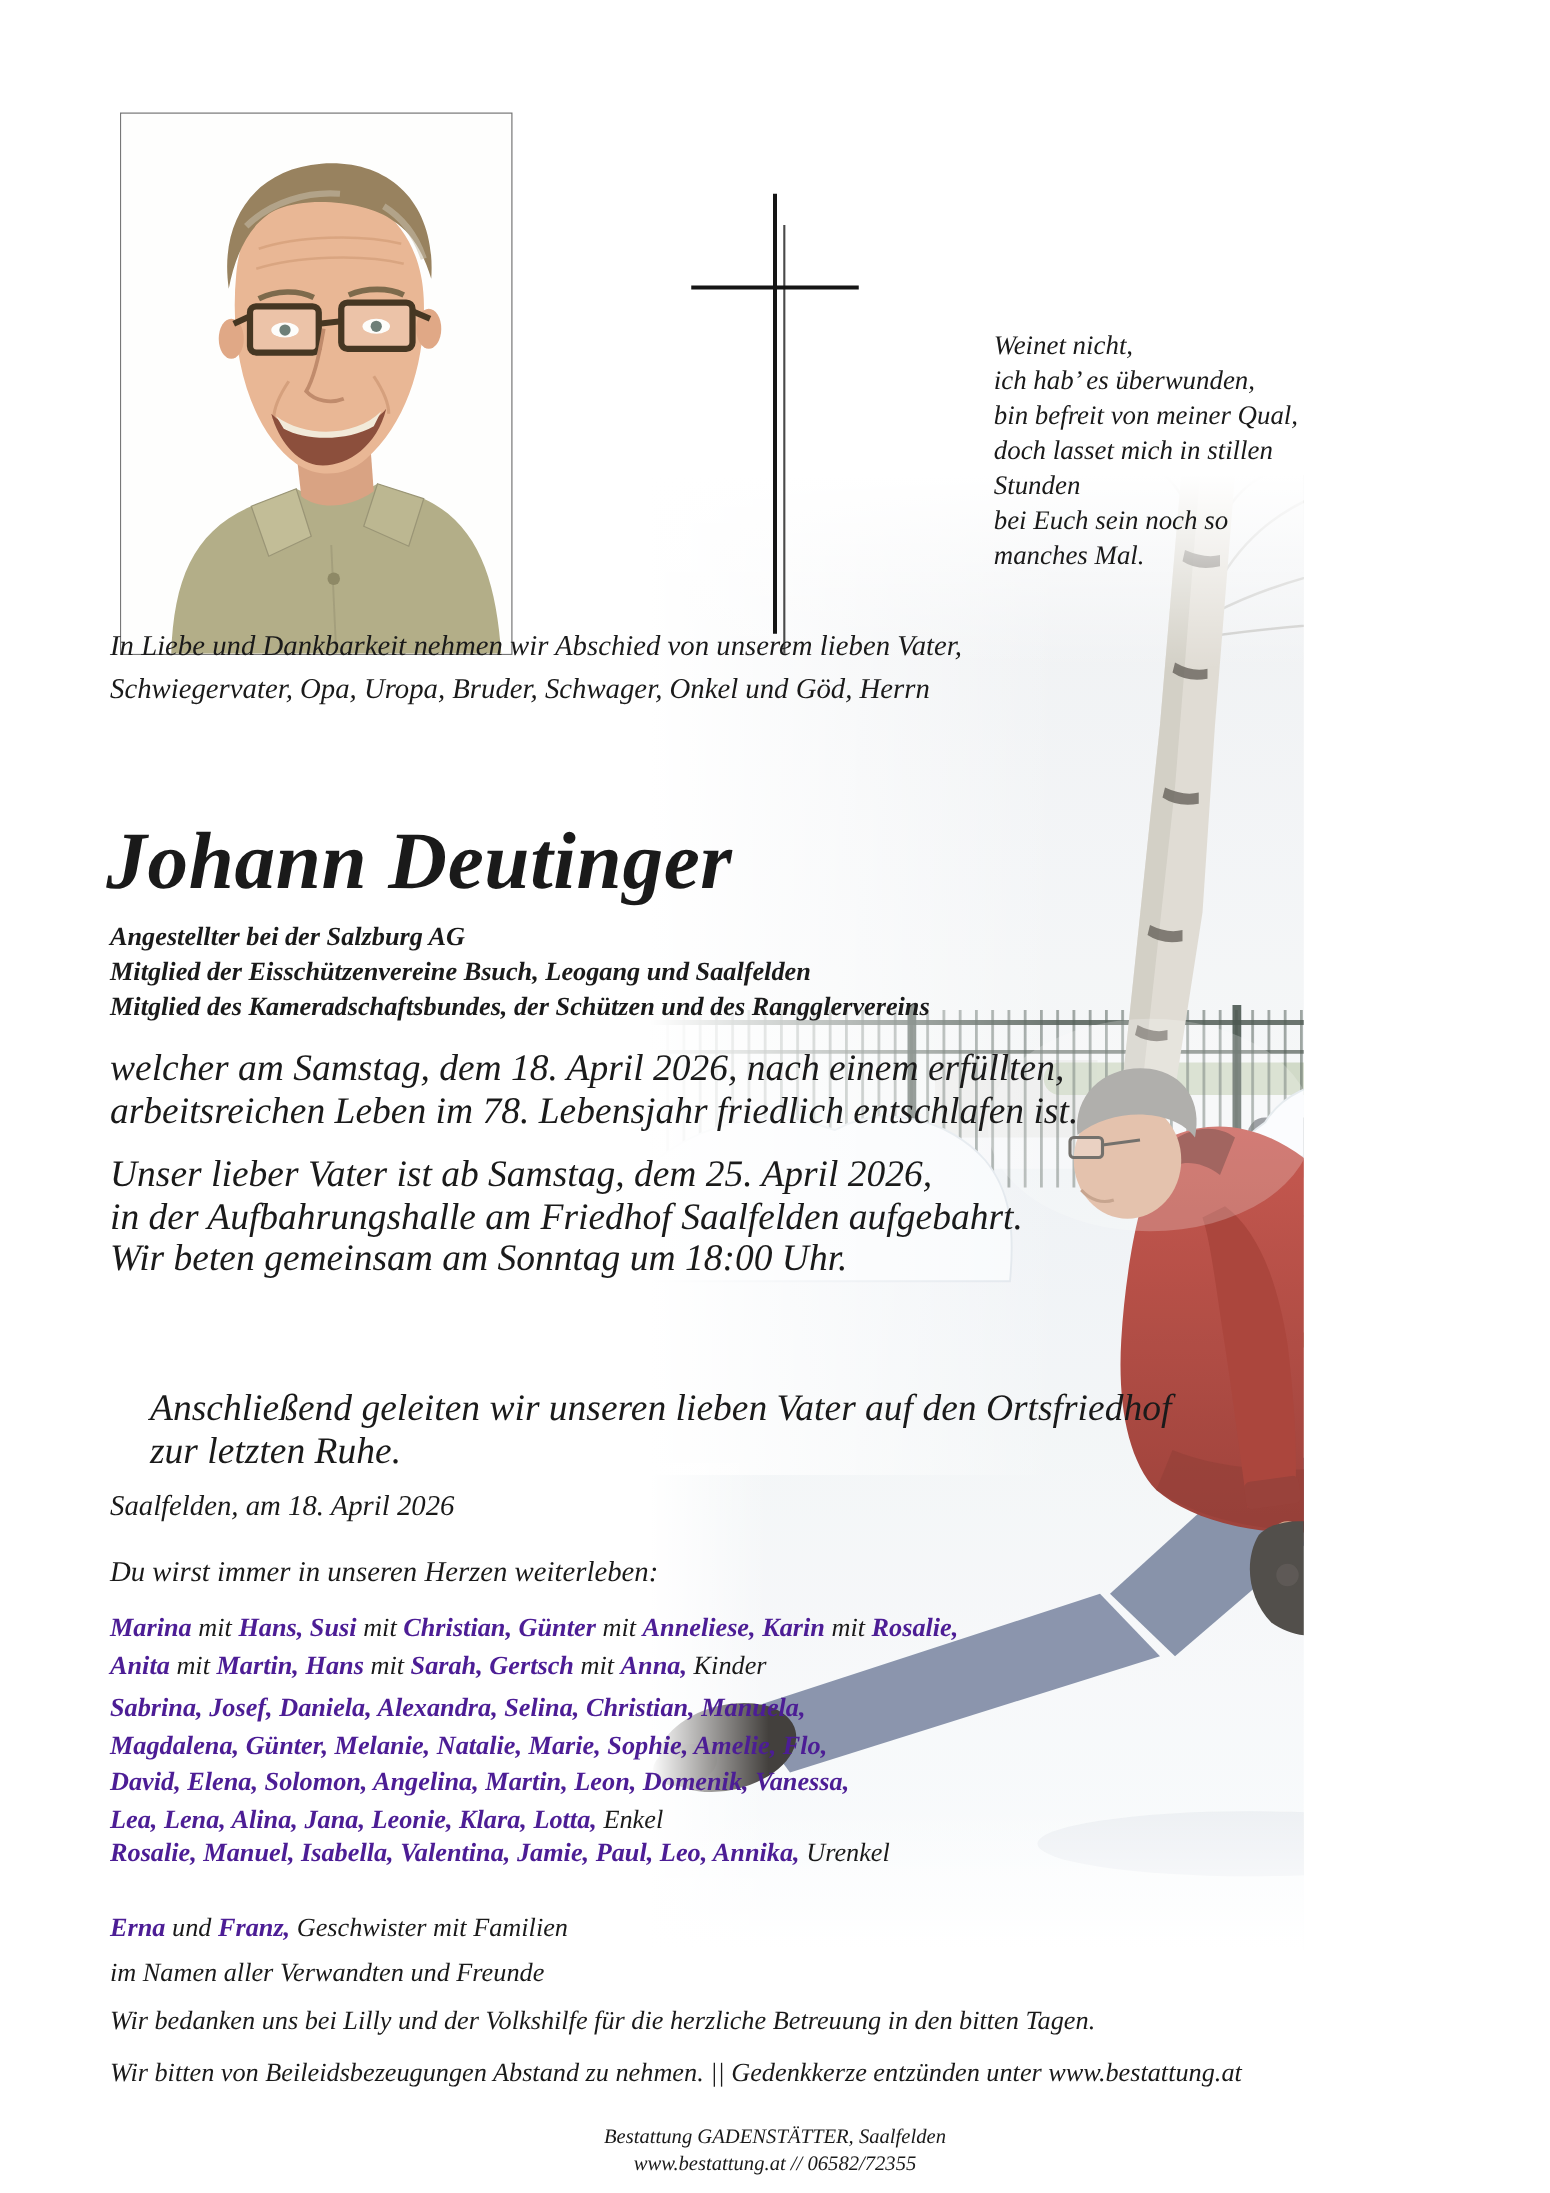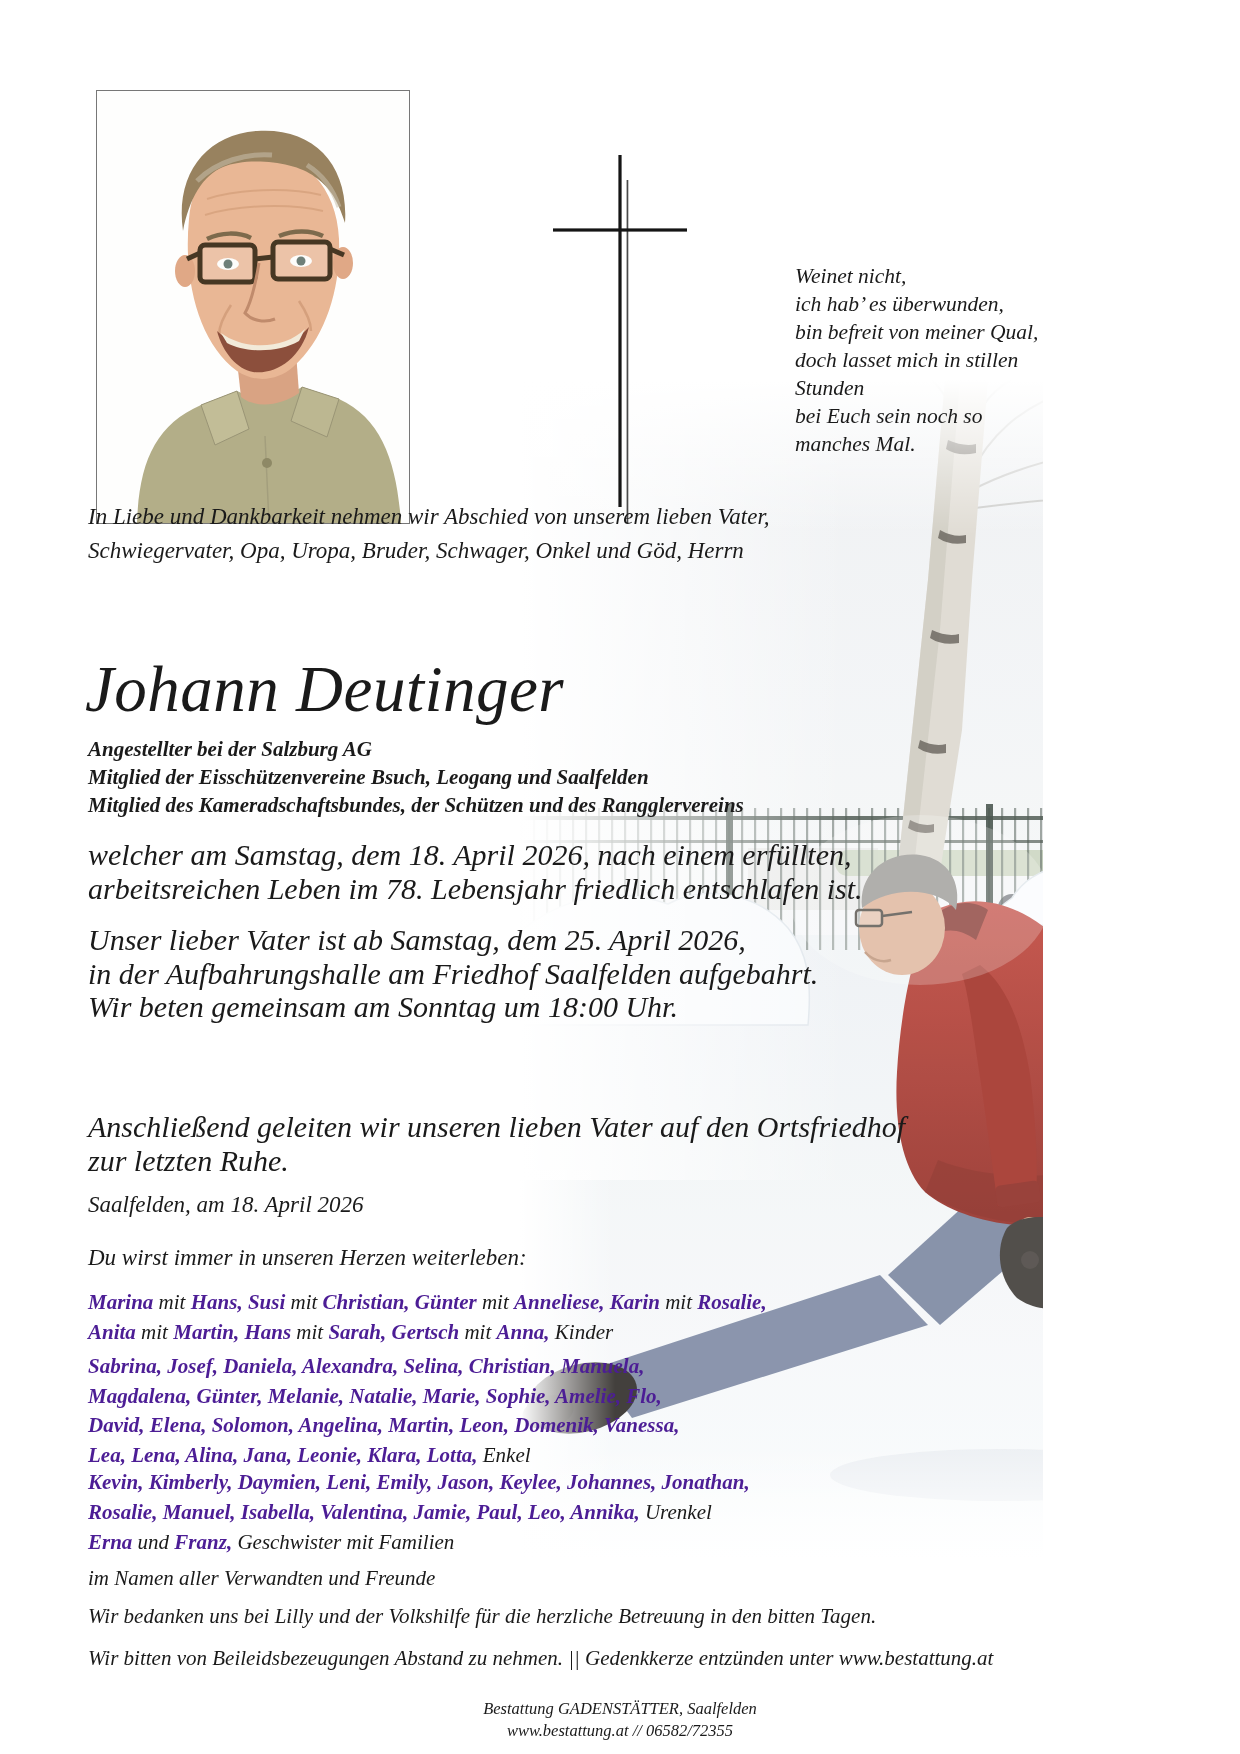--- a/index.html
+++ b/index.html
@@ -10,25 +10,25 @@
   b{font-weight:700;color:#4c1d95;}
   
   #scene{left:520px;top:380px;width:720px;height:1180px;z-index:0;pointer-events:none;}
   #portrait{left:96px;top:90px;width:312px;height:432px;border:1px solid #777;
             background:#fff;z-index:2;box-sizing:content-box;}
   #cross{left:540px;top:150px;width:160px;height:380px;z-index:1;}
   
   .tb{z-index:2;left:88px;font-style:italic;}
   #poem{left:795px;top:262px;font-size:21.5px;line-height:28px;}
   #intro{top:500px;font-size:23px;line-height:33.5px;}
-  #name{top:650px;left:85px;font-size:65px;line-height:1.22;font-weight:400;margin:0;
+  #name{top:650px;left:85px;font-size:65px;line-height:1.22;font-weight:700;margin:0;
         letter-spacing:.5px;}
   #titles{top:735px;font-size:21px;line-height:28.2px;font-weight:700;}
   .para{font-size:30px;line-height:33.5px;}
-  #p0{top:838px;} #p1{top:923px;} #p2{top:1030px;} #p3{top:1110px;}
+  #p0{top:838px;} #p1{top:923px;} #p2{top:1030px;} #p3{top:1110px;margin-left:32px;}
   #dateline{top:1192px;font-size:23px;}
   #leadin{top:1245px;font-size:23px;}
   .fam{font-size:21px;line-height:29.5px;}
   #fam0{top:1288px;} #fam1{top:1352px;} #fam2{top:1468px;}
   #fam3{top:1528px;} #fam4{top:1564px;}
   #thanks{top:1604px;font-size:21px;}
   #bitten{top:1646px;font-size:21px;}
   #footer{top:1698px;left:0;width:1240px;text-align:center;font-size:16.5px;line-height:21.5px;}
 </style>
 </head>
@@ -258,21 +258,20 @@
       <div><b>Marina</b><span> mit </span><b>Hans, Susi</b><span> mit </span><b>Christian, Günter</b><span> mit </span><b>Anneliese, Karin</b><span> mit </span><b>Rosalie,</b></div>
       <div><b>Anita</b><span> mit </span><b>Martin, Hans</b><span> mit </span><b>Sarah, Gertsch</b><span> mit </span><b>Anna,</b><span> Kinder</span></div>
     </div>
   <div id="fam1" class="abs tb it fam">
       <div><b>Sabrina, Josef, Daniela, Alexandra, Selina, Christian, Manuela,</b></div>
       <div><b>Magdalena, Günter, Melanie, Natalie, Marie, Sophie, Amelie, Flo,</b></div>
       <div><b>David, Elena, Solomon, Angelina, Martin, Leon, Domenik, Vanessa,</b></div>
       <div><b>Lea, Lena, Alina, Jana, Leonie, Klara, Lotta,</b><span> Enkel</span></div>
     </div>
   <div id="fam2" class="abs tb it fam">
-      <div><b>Kevin, Kimberly, Daymien, Leni, Emily, Jason, Keylee, Johannes, Jonathan,</b></div>
       <div><b>Rosalie, Manuel, Isabella, Valentina, Jamie, Paul, Leo, Annika,</b><span> Urenkel</span></div>
     </div>
   <div id="fam3" class="abs tb it fam">
       <div><b>Erna</b><span> und </span><b>Franz,</b><span> Geschwister mit Familien</span></div>
     </div>
   <div id="fam4" class="abs tb it fam">
       <div><span>im Namen aller Verwandten und Freunde</span></div>
     </div>
 
   <div id="thanks" class="abs tb it">Wir bedanken uns bei Lilly und der Volkshilfe für die herzliche Betreuung in den bitten Tagen.</div>

